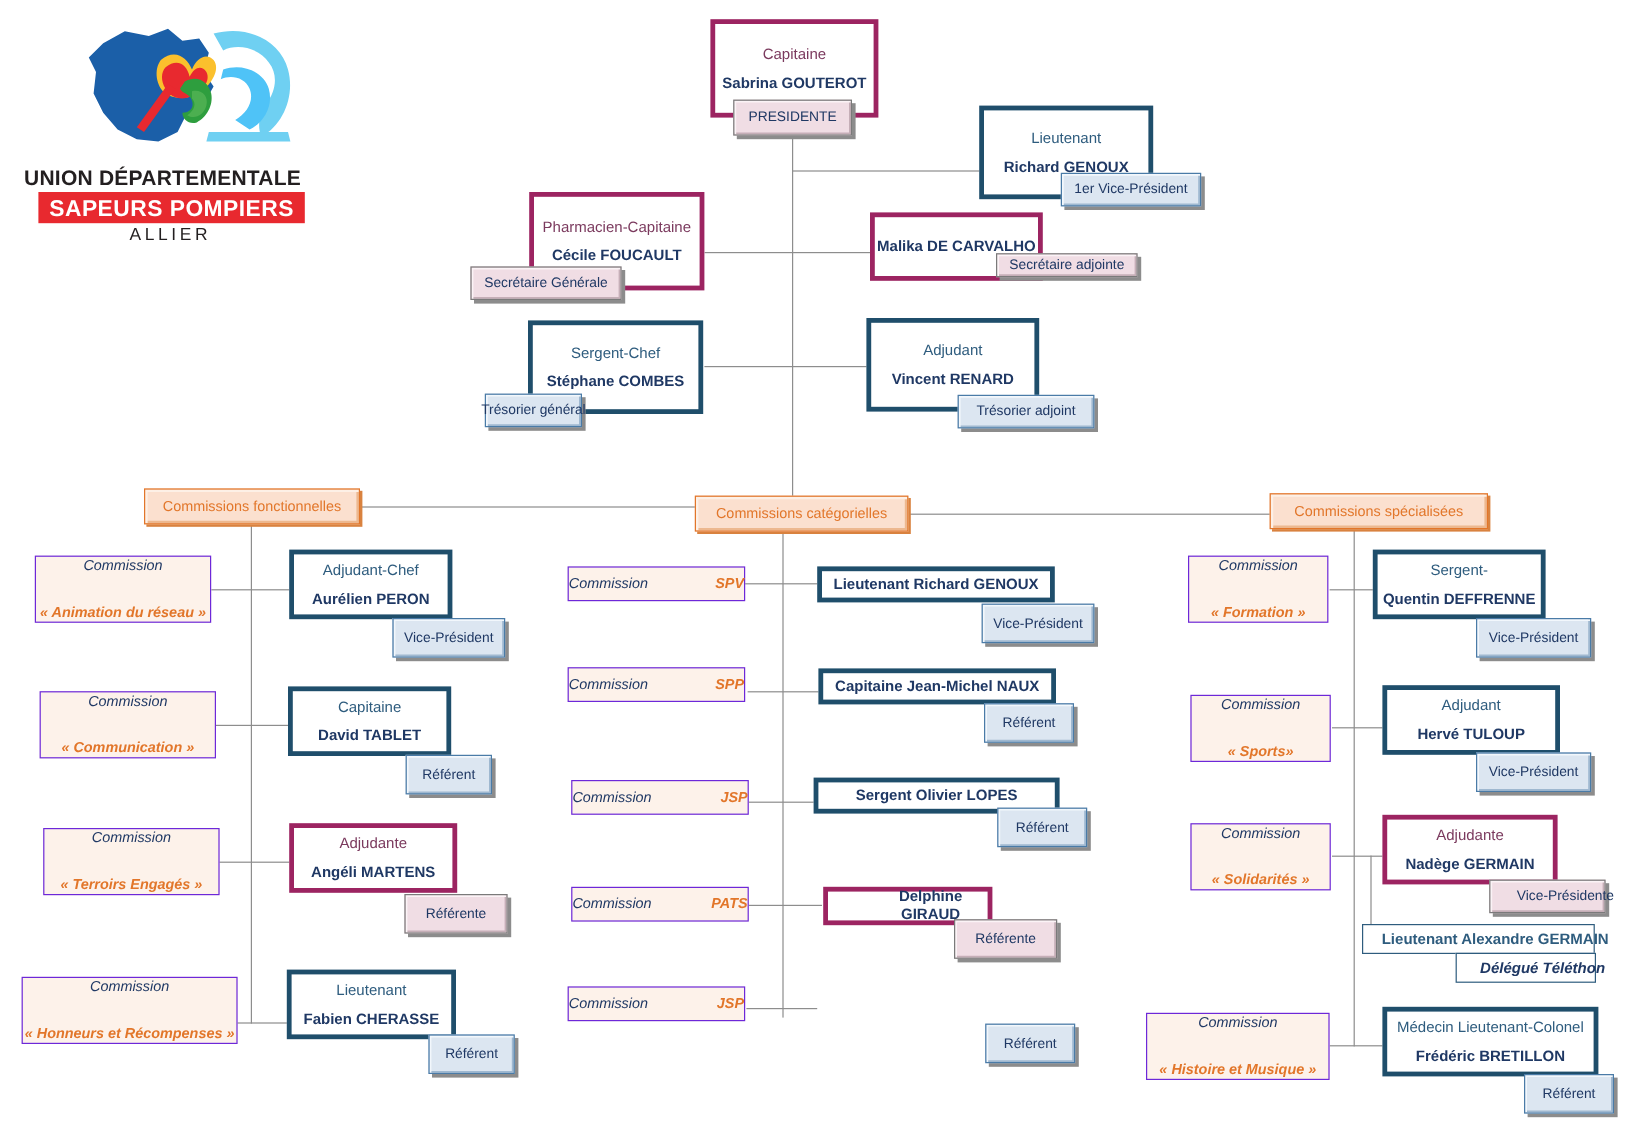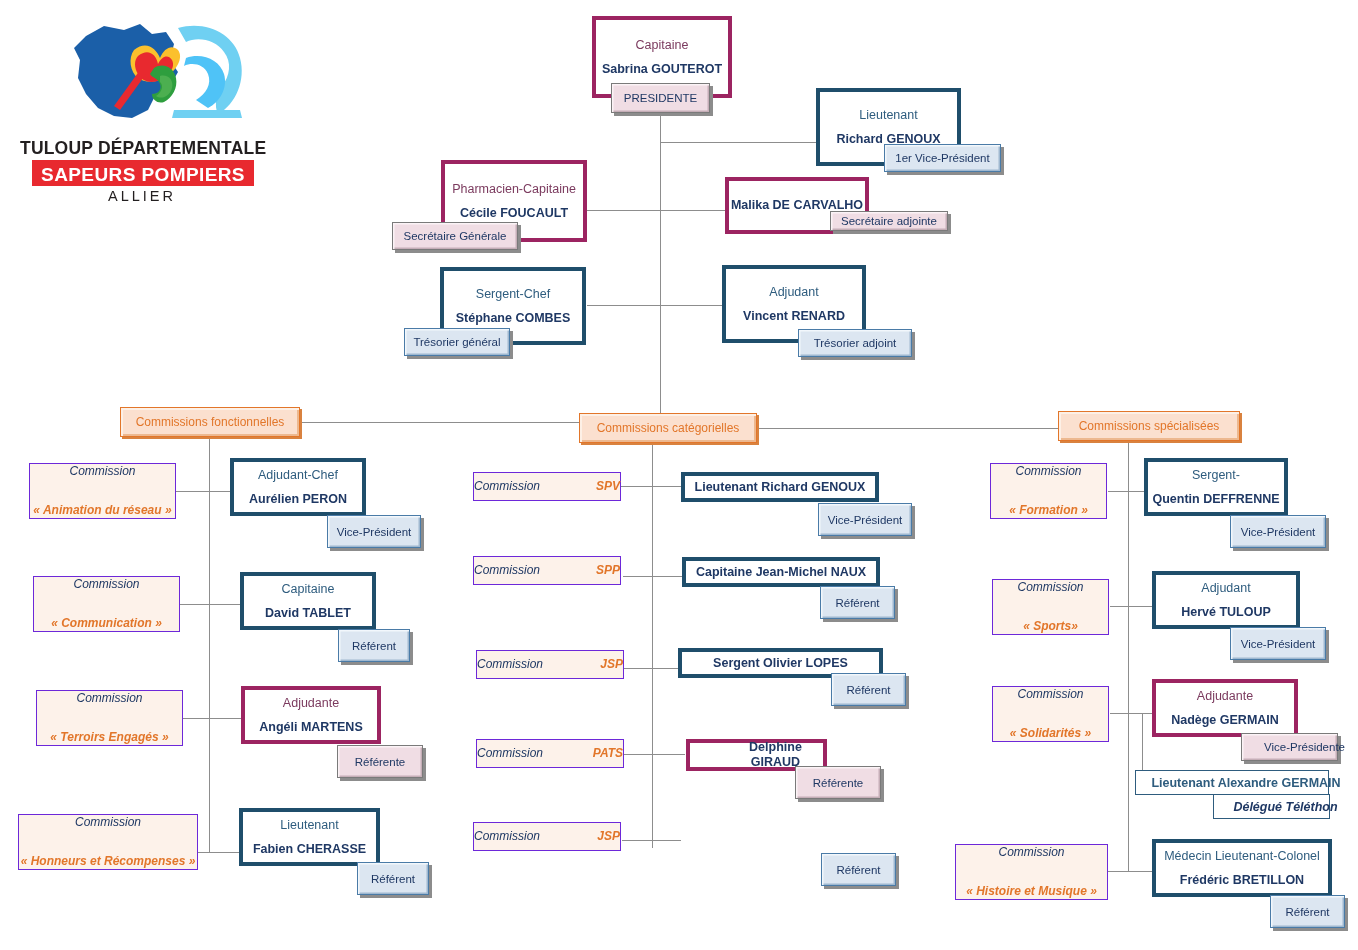--- a/index.html
+++ b/index.html
@@ -189,21 +189,21 @@
                C148 54 140 62 132 66 C124 70 114 68 110 60
                C106 54 106 46 110 42 Z" fill="#e8292f"></path>
       <path d="M86 92 L112 56 L118 60 L92 96 Z" fill="#e8292f"></path>
 
       <path d="M126 54 C136 48 146 54 148 64 C150 74 144 84 136 88
                C130 90 124 86 124 80 C130 80 134 76 132 70
                C130 64 124 64 122 60 Z" fill="#2e9e3e"></path>
       <path d="M132 62 C140 60 146 66 144 74 C142 82 134 86 128 82
                C134 78 136 72 132 68 Z" fill="#4caf50"></path>
     </svg>
-    <div class="logo-txt1" style="left:0px; top:124px;">TULOUP DÉPARTEMENTALE</div>
+    <div class="logo-txt1" style="left:0px; top:124px;">UNION DÉPARTEMENTALE</div>
     <div class="logo-band" style="left:12px; top:146px; width:222px; height:26px;">
       <span class="logo-txt2">SAPEURS  POMPIERS</span>
     </div>
     <div class="logo-txt3" style="left:88px; top:174px;">ALLIER</div>
   </div>
 
   <div class="line v" style="left:660px; top:115px; height:315px;"></div>
   <div class="line h" style="left:660px; top:142px; width:158px;"></div>
   <div class="line h" style="left:587px; top:210px; width:266px;"></div>
   <div class="line h" style="left:587px; top:305px; width:136px;"></div>
@@ -236,21 +236,21 @@
     <span class="name solo">Malika DE CARVALHO</span>
   </div>
   <div class="badge pink" style="left:806px; top:211px; width:118px; height:20px;margin-left:24px;">
     <span class="inner">Secrétaire adjointe</span>
   </div>
 
   <div class="card navy" style="left:440px; top:267px; width:146px; height:78px;">
     <span class="rank">Sergent-Chef</span>
     <span class="name">Stéphane COMBES</span>
   </div>
-  <div class="badge blue" style="left:404px; top:328px; width:106px; height:28px;align-items:flex-end;">
+  <div class="badge blue" style="left:404px; top:328px; width:81px; height:28px;align-items:flex-end;">
     <span class="inner">Trésorier général</span>
   </div>
 
   <div class="card navy" style="left:722px; top:265px; width:144px; height:78px;">
     <span class="rank">Adjudant</span>
     <span class="name">Vincent RENARD</span>
   </div>
   <div class="badge blue" style="left:798px; top:329px; width:114px; height:28px;">
     <span class="inner">Trésorier adjoint</span>
   </div>
@@ -271,21 +271,21 @@
   <div class="line v" style="left:209px; top:437px; width:1px; height:416px;"></div>
   <div class="line h" style="left:176px; top:491px; width:65px;"></div>
   <div class="line h" style="left:180px; top:604px; width:60px;"></div>
   <div class="line h" style="left:180px; top:718px; width:63px;"></div>
   <div class="line h" style="left:196px; top:852px; width:45px;"></div>
 
   <div class="commission" style="left:29px; top:463px; width:147px; height:56px;">
     <span class="c-word">Commission</span>
     <span class="c-name">« Animation du réseau »</span>
   </div>
-  <div class="card navy" style="left:230px; top:458px; width:136px; height:58px;">
+  <div class="card navy" style="left:241px; top:458px; width:136px; height:58px;">
     <span class="rank">Adjudant-Chef</span>
     <span class="name">Aurélien PERON</span>
   </div>
   <div class="badge blue" style="left:327px; top:515px; width:94px; height:33px;">
     <span class="inner">Vice-Président</span>
   </div>
 
   <div class="commission" style="left:33px; top:576px; width:147px; height:56px;">
     <span class="c-word">Commission</span>
     <span class="c-name">« Communication »</span>

